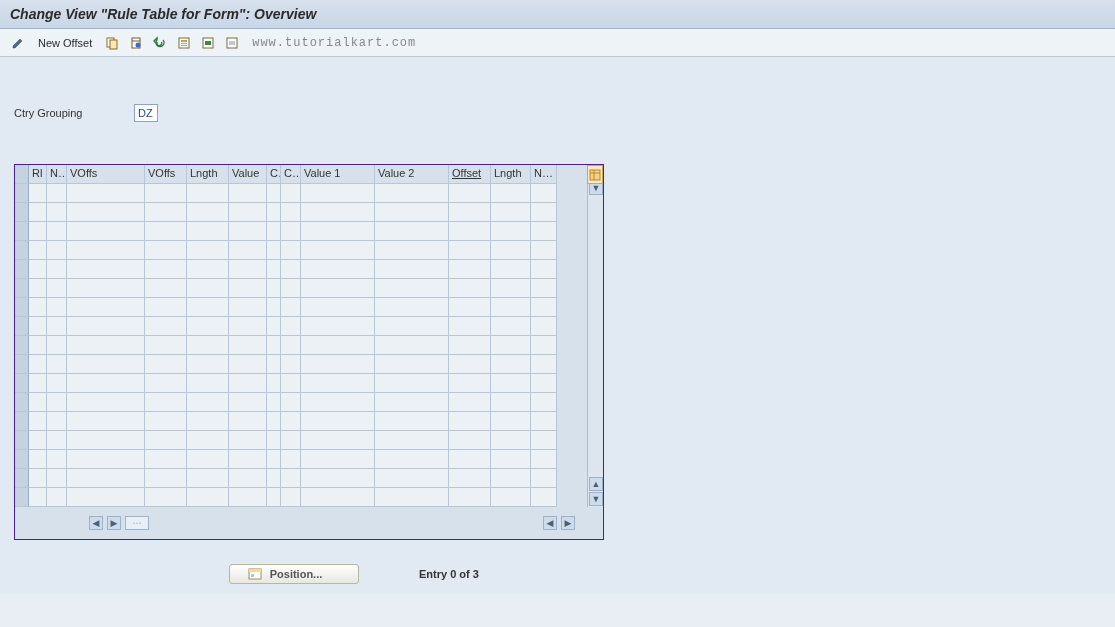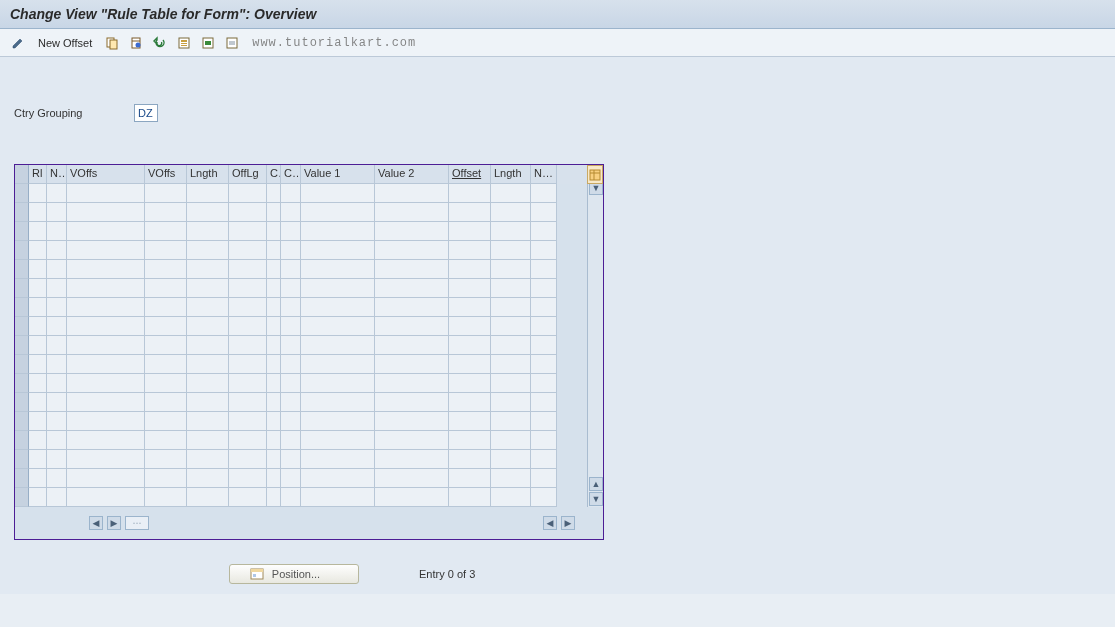--- a/index.html
+++ b/index.html
@@ -186,20 +186,21 @@
       display:flex;align-items:center;justify-content:center;
       font-size:9px;color:#7a8ea3;cursor:pointer;
     }
     
     .footer {
       margin-top: 24px;
       display: flex;
       align-items: center;
       padding-left: 215px;
       gap: 60px;
+      font-weight: bold;
     }
     .pos-btn {
       display: inline-flex;
       align-items: center;
       background: linear-gradient(#fefefe, #e8e8e0);
       border: 1px solid #b7b79d;
       border-radius: 3px;
       height: 20px;
       padding: 0 24px 0 6px;
       color: #555;
@@ -286,21 +287,21 @@
         </svg>
     </div>
     <div class="grid" id="grid">
         <div class="gr-header">
           <div class="rowsel"></div>
           <div class="gc c-rl">Rl</div>
           <div class="gc c-n">N..</div>
           <div class="gc c-field">VOffs</div>
           <div class="gc c-voffs">VOffs</div>
           <div class="gc c-ln">Lngth</div>
-          <div class="gc c-offlg">OffLg</div>
+          <div class="gc c-offlg">Value</div>
           <div class="gc c-c1">C</div>
           <div class="gc c-c2">C..</div>
           <div class="gc c-v1">Value 1</div>
           <div class="gc c-v2">Value 2</div>
           <div class="gc c-off2">Offset</div>
           <div class="gc c-ln2">Lngth</div>
           <div class="gc c-nev">Nev</div>
         </div>
         <div class="gr-row">
           <div class="rowsel"></div>

